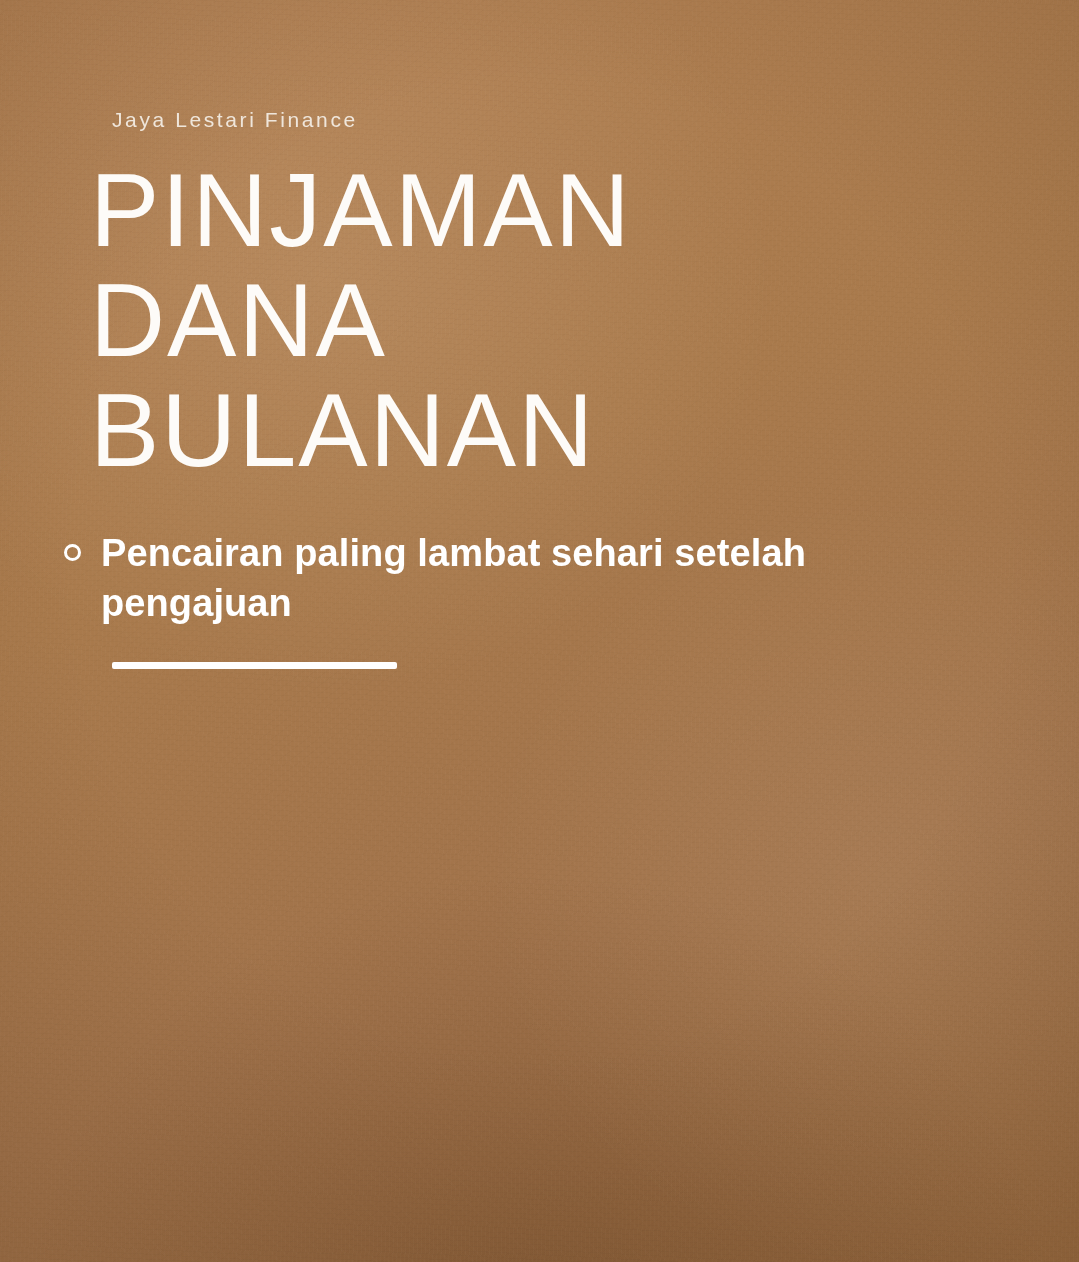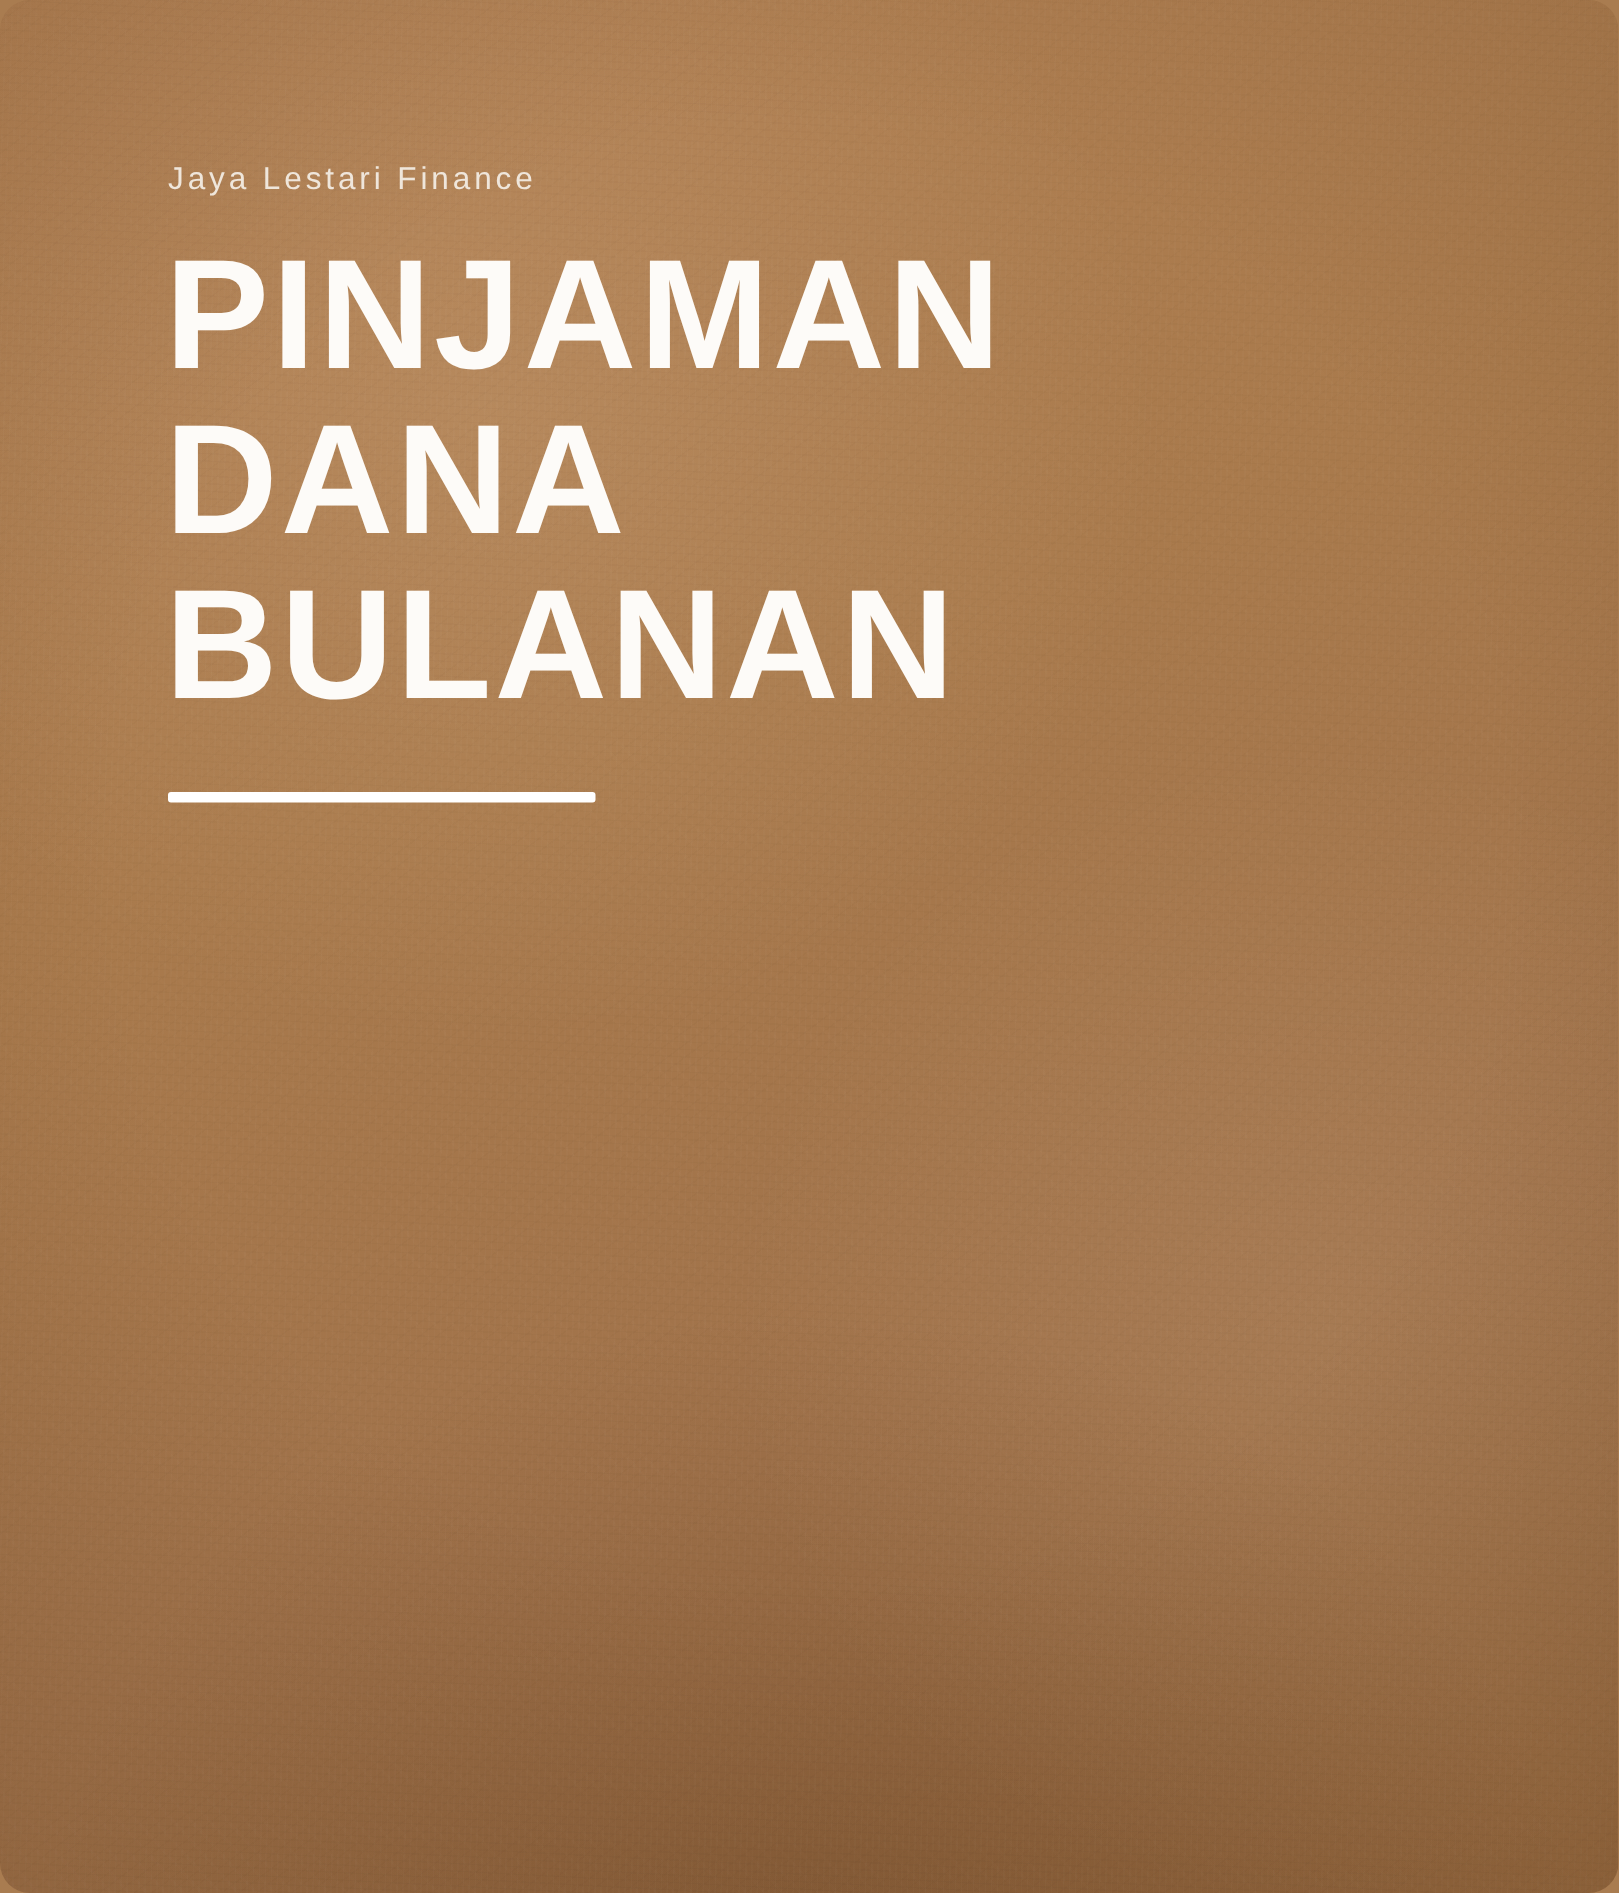--- a/index.html
+++ b/index.html
@@ -16,21 +16,20 @@
   .poster {
     position: relative;
     width: 1079px;
     height: 1262px;
     background:
       radial-gradient(ellipse 70% 55% at 30% 22%, rgba(255,225,190,0.13), rgba(0,0,0,0) 60%),
       radial-gradient(ellipse 60% 50% at 82% 70%, rgba(255,230,200,0.08), rgba(0,0,0,0) 62%),
       radial-gradient(ellipse 80% 60% at 50% 105%, rgba(60,30,10,0.22), rgba(0,0,0,0) 60%),
       linear-gradient(160deg, #b07f52 0%, #a97a4c 38%, #a0724a 70%, #96693f 100%);
     overflow: hidden;
-    border-radius: 20px;
   }
   
   .texture {
     position: absolute;
     inset: 0;
     pointer-events: none;
     opacity: 0.5;
     background-image:
       repeating-linear-gradient(92deg, rgba(255,255,255,0.035) 0px, rgba(255,255,255,0.035) 1px, rgba(0,0,0,0) 1px, rgba(0,0,0,0) 4px),
       repeating-linear-gradient(3deg, rgba(0,0,0,0.035) 0px, rgba(0,0,0,0.035) 1px, rgba(0,0,0,0) 1px, rgba(0,0,0,0) 5px),
@@ -52,23 +51,23 @@
     margin-top: 108px;
     margin-left: 48px;
     color: #f3ece3;
     font-size: 21px;
     letter-spacing: 2.6px;
     font-weight: 400;
     opacity: 0.95;
   }
   .headline {
     margin-top: 26px;
-    margin-left: 46px;
+    margin-left: 26px;
     color: #fdfbf8;
-    font-weight: 700;
+    font-weight: 400;
     letter-spacing: -0.5px;
     line-height: 1.0;
   }
   .headline .line {
     display: block;
     white-space: nowrap;
   }
   .headline .l1 { font-size: 104px; letter-spacing: 2px; }
   .headline .l2 { font-size: 104px; letter-spacing: 2px; margin-top: 6px; }
   .headline .l3 { font-size: 104px; letter-spacing: 2px; margin-top: 6px; }
@@ -123,17 +122,21 @@
 
     <div class="brand">Jaya Lestari Finance</div>
 
     <div class="headline">
       <span class="line l1">PINJAMAN</span>
       <span class="line l2">DANA</span>
       <span class="line l3">BULANAN</span>
     </div>
 
     <ul class="bullets">
+      <li class="bullet">
+        <span class="bullet-marker"></span>
+        <span class="bullet-text">Pencairan paling lambat sehari setelah pengajuan</span>
+      </li>
     </ul>
 
     <div class="rule"></div>
   </div>
 </div>
 
 </body></html>

